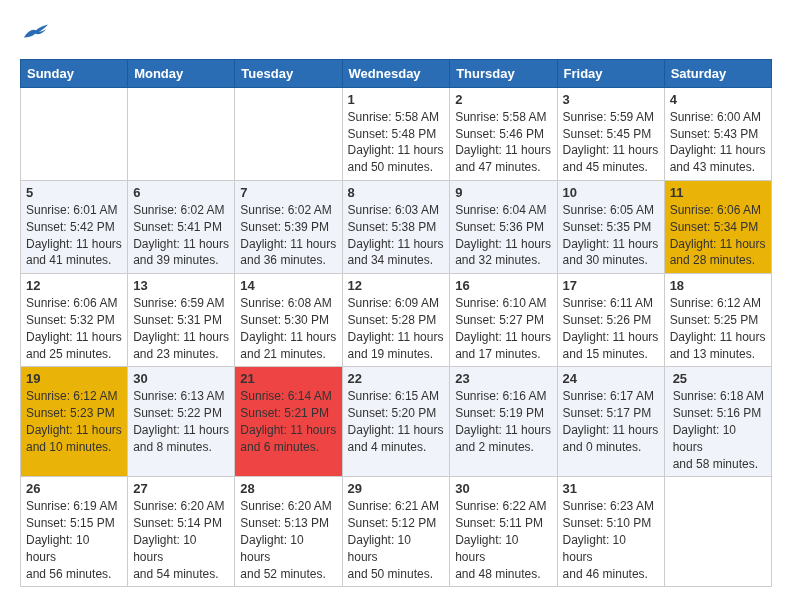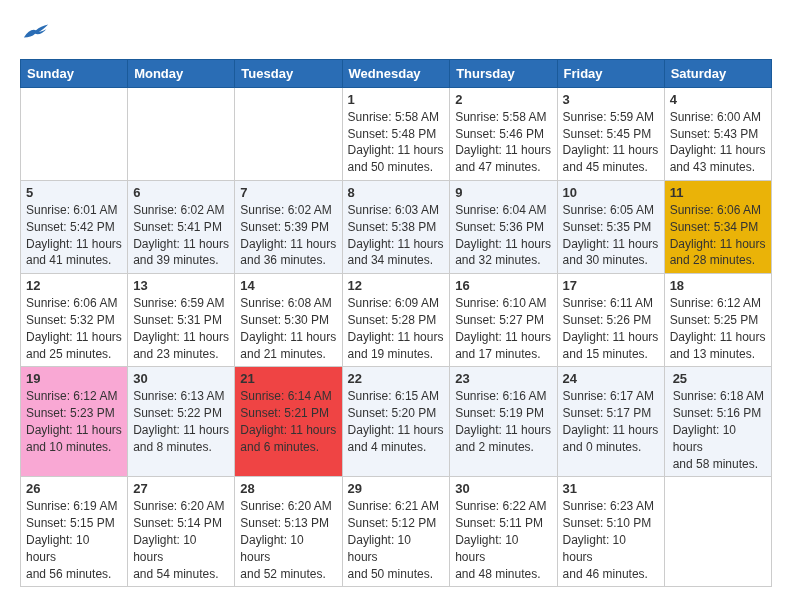--- a/index.html
+++ b/index.html
@@ -254,21 +254,21 @@
         </td>
         <td>
           <div class="day-num">18</div>
           <div class="day-info" style="white-space: pre-line;">Sunrise: 6:12 AM
 Sunset: 5:25 PM
 Daylight: 11 hours
 and 13 minutes.</div>
         </td>
       </tr>
       <tr>
-        <td style="background: #f9a8d4;">
+        <td style="background: #eab308;">
           <div class="day-num">19</div>
           <div class="day-info" style="white-space: pre-line;">Sunrise: 6:12 AM
 Sunset: 5:23 PM
 Daylight: 11 hours
 and 10 minutes.</div>
         </td>
         <td style="background: rgb(240, 244, 250);">
           <div class="day-num">30</div>
           <div class="day-info" style="white-space: pre-line;">Sunrise: 6:13 AM
 Sunset: 5:22 PM

